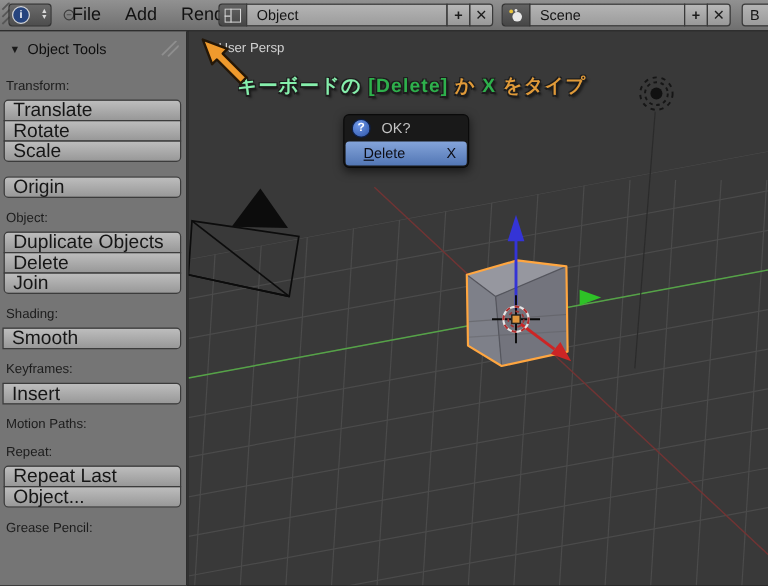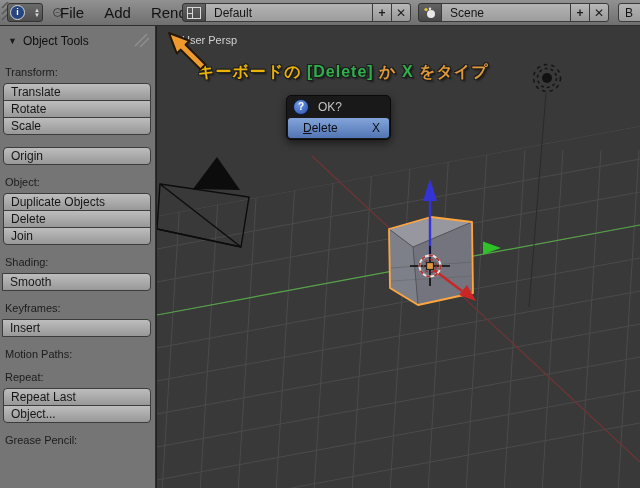--- a/index.html
+++ b/index.html
@@ -44,21 +44,21 @@
   .sidebar{position:absolute;left:0;top:26px;width:156px;height:462px;background:#757575;
            border-right:1px solid #2d2d2d;box-sizing:border-box;overflow:hidden;z-index:4;}
   .panel-header{display:flex;align-items:center;margin:8px 6px 0 8px;font-size:12px;
                 color:#0e0e0e;}
   .panel-tri{font-size:9px;margin-right:6px;color:#1a1a1a;}
   .panel-grip{margin-left:auto;}
   .sec-label{font-size:11px;color:#1c1c1c;margin:11px 0 5px 5px;}
   .sec-label:first-child{margin-top:18px;}
   .btn-group{margin:0 4px 0 3px;}
   .btn-row{display:flex;margin:0 4px 0 3px;}
-  .tool-btn{height:18px;line-height:17px;font-size:12px;color:#161616;
+  .tool-btn{height:18px;line-height:17px;font-size:16px;color:#161616;
             background:linear-gradient(#bdbdbd,#989898);border:1px solid #3c3c3c;
             border-radius:4px;padding-left:7px;box-sizing:border-box;cursor:default;}
   .btn-group .tool-btn{margin-top:-1px;border-radius:0;}
   .btn-group .tool-btn:first-child{margin-top:0;border-radius:4px 4px 0 0;}
   .btn-group .tool-btn:last-child{border-radius:0 0 4px 4px;}
   .btn-group .tool-btn:only-child{border-radius:4px;}
   .btn-row .tool-btn{flex:1;}
   .btn-row .tool-btn:first-child{border-radius:4px 0 0 4px;}
   .btn-row .tool-btn:last-child{margin-left:-1px;border-radius:0 4px 4px 0;}
   .btn-group + .btn-group{margin-top:12px;}
@@ -113,21 +113,21 @@
     <span class="menu-item">Help</span>
   </div>
 
   <div class="icon-btn" style="left:182px;">
     <svg width="14" height="12">
         <rect x="0.5" y="0.5" width="13" height="11" fill="none" stroke="#d8d8d8"></rect>
         <line x1="5.5" y1="0" x2="5.5" y2="12" stroke="#d8d8d8"></line>
         <line x1="0" y1="6.5" x2="5" y2="6.5" stroke="#d8d8d8"></line>
       </svg>
   </div>
-  <div class="field" style="left:205px;width:168px;">Default</div>
+  <div class="field" style="left:205px;width:168px;">Object</div>
   <div class="sq-btn" style="left:372px;">+</div>
   <div class="sq-btn rounded-r" style="left:391px;">✕</div>
 
   <div class="icon-btn" style="left:418px;">
     <svg width="14" height="12">
         <circle cx="8" cy="7" r="4" fill="#e8e8e8"></circle>
         <circle cx="3" cy="2.5" r="1.6" fill="#e8c43c"></circle>
         <circle cx="7" cy="1.8" r="1.2" fill="#e8e8e8"></circle>
       </svg>
   </div>
@@ -258,21 +258,21 @@
       <line x1="430" y1="246" x2="430" y2="286" stroke="#0a0a0a" stroke-width="1.6"></line>
       <circle cx="430" cy="266" r="10.5" fill="none" stroke="#e6e6e6" stroke-width="1.8"></circle>
       <circle cx="430" cy="266" r="10.5" fill="none" stroke="#b03030" stroke-width="1.8" stroke-dasharray="4 4"></circle>
       <circle cx="430" cy="266" r="6.5" fill="none" stroke="#a03434" stroke-width="1.4" stroke-dasharray="3 3"></circle>
       <rect x="426.5" y="262.5" width="7" height="7" fill="#e0963c" stroke="#222222" stroke-width="1.2"></rect>
     </g>
   </svg>
 
   <div class="view-label">User Persp</div>
 
-  <div class="annotation"><span style="color: #eab308; text-align: right;">キーボードの </span><span style="color: rgb(46, 176, 76);">[Delete]</span><span style="color: rgb(224, 154, 57);"> か </span><span style="color: rgb(46, 176, 76);">X</span><span style="color: rgb(224, 154, 57);"> をタイプ</span></div>
+  <div class="annotation"><span style="color: #86efac; text-align: right;">キーボードの </span><span style="color: rgb(46, 176, 76);">[Delete]</span><span style="color: rgb(224, 154, 57);"> か </span><span style="color: rgb(46, 176, 76);">X</span><span style="color: rgb(224, 154, 57);"> をタイプ</span></div>
 
   <div class="popup">
     <div class="popup-head">
       <div class="q-icon">?</div>
       <span class="popup-title">OK?</span>
     </div>
     <div class="popup-item">
       <span><span class="hot">D</span><span>elete</span></span>
       <span class="popup-shortcut">X</span>
     </div>

